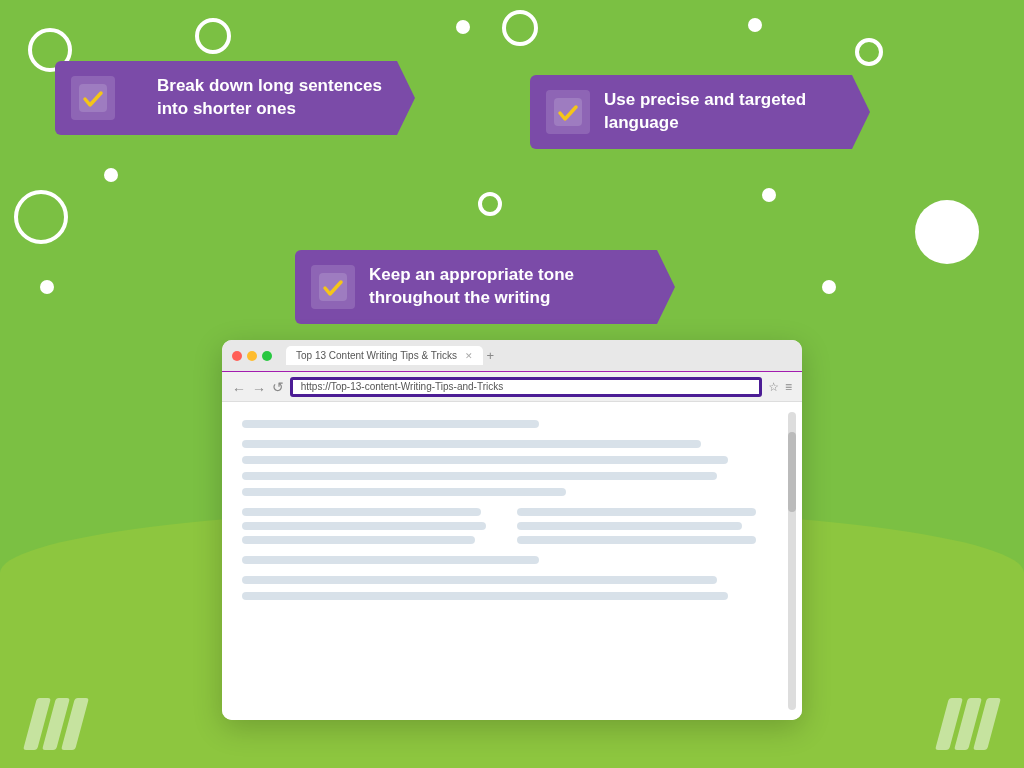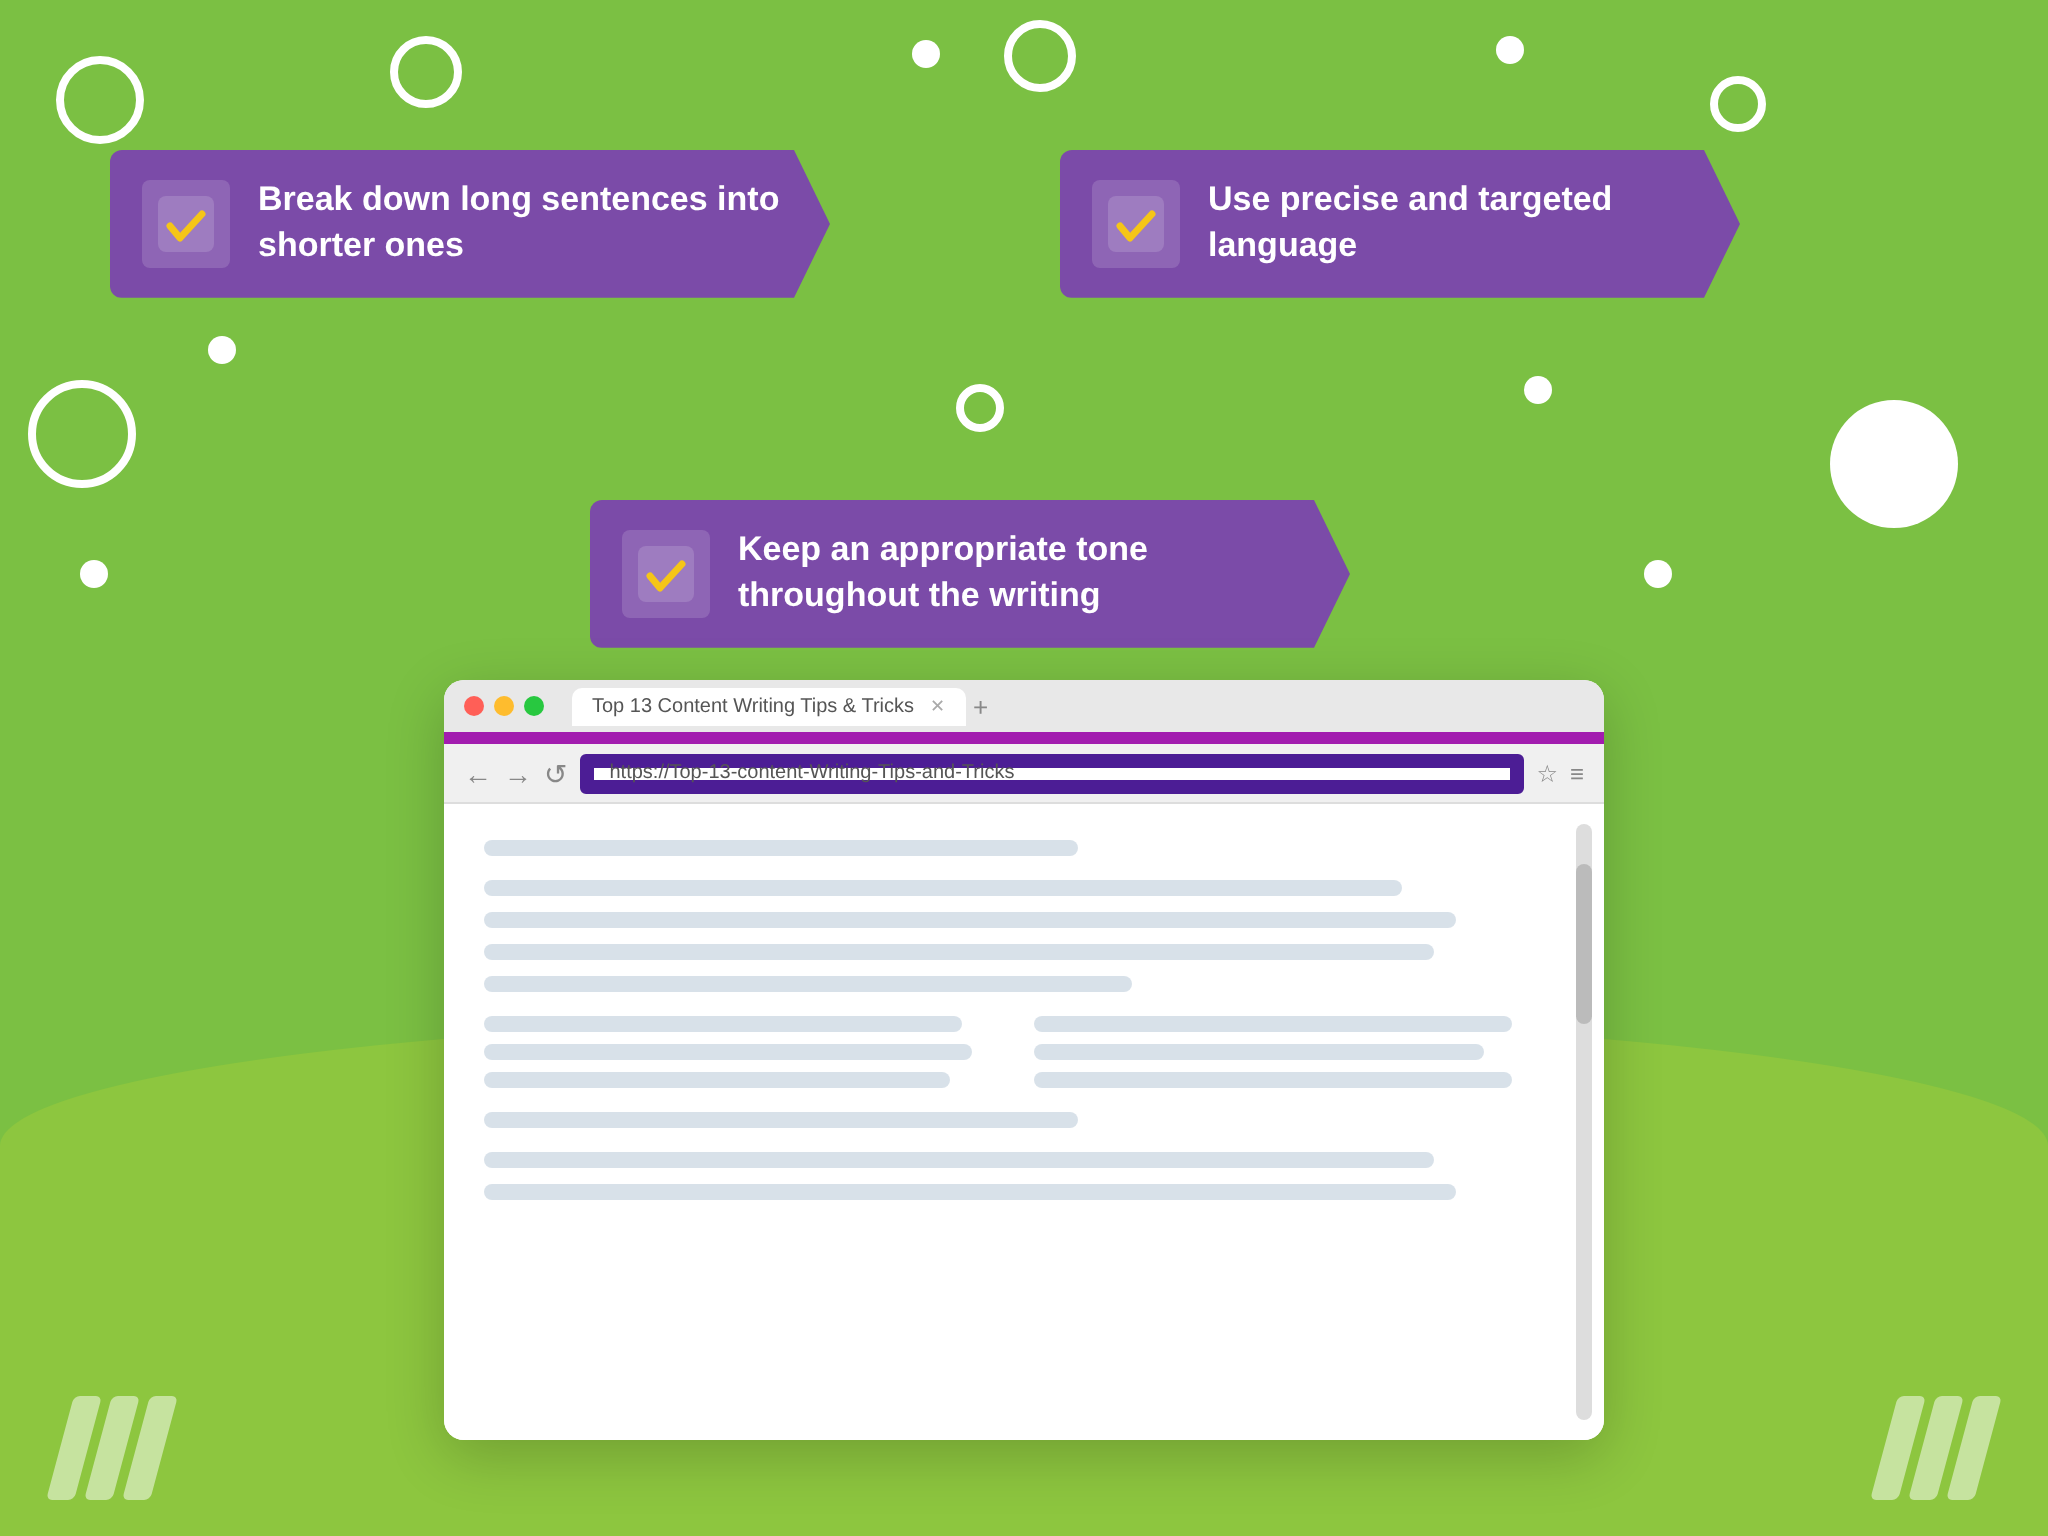--- a/index.html
+++ b/index.html
@@ -86,21 +86,21 @@
       top: 340px;
       overflow: hidden;
     }
 
     .browser-chrome {
       background: #e8e8e8;
       height: 32px;
       display: flex;
       align-items: center;
       padding: 0 10px;
-      border-bottom: 6px solid #a21caf;
+      border-bottom: 1px solid #a21caf;
     }
 
     .browser-dots {
       display: flex;
       gap: 5px;
       margin-right: 10px;
     }
 
     .dot {
       width: 10px;
@@ -153,21 +153,21 @@
     .url-bar {
       flex: 1;
       background: white;
       border-radius: 3px;
       height: 20px;
       display: flex;
       align-items: center;
       padding: 0 8px;
       font-size: 10px;
       color: #555;
-      border: 7px solid #4c1d95;
+      border: 3px solid #4c1d95;
     }
 
     .browser-actions {
       display: flex;
       gap: 6px;
       color: #888;
       font-size: 12px;
     }
 
     .browser-content {
@@ -250,21 +250,21 @@
     <div class="circle" style="left: 14px; top: 190px; width: 54px; height: 54px; position: absolute; z-index: 1;"></div>
     <div class="circle filled" style="left: 104px; top: 168px; width: 14px; height: 14px; position: absolute; z-index: 1;"></div>
     <div class="circle" style="left: 478px; top: 192px; width: 24px; height: 24px; position: absolute; z-index: 1;"></div>
     <div class="circle filled" style="left: 762px; top: 188px; width: 14px; height: 14px; position: absolute; z-index: 1;"></div>
     <div class="circle filled" style="left: 915px; top: 200px; width: 64px; height: 64px; position: absolute; z-index: 1;"></div>
     <div class="circle filled" style="left: 40px; top: 280px; width: 14px; height: 14px; position: absolute; z-index: 1;"></div>
     <div class="circle filled" style="left: 822px; top: 280px; width: 14px; height: 14px; position: absolute; z-index: 1;"></div>
   </div>
 
 <div id="tip-cards-container">
-    <div class="tip-card" style="left: 55px; top: 75px; width: 360px;">
+    <div class="tip-card" style="left: 55px; top: 61px; width: 360px; gap: 28px;">
       <div class="check-icon">
     <svg viewBox="0 0 28 28" fill="none" xmlns="http://www.w3.org/2000/svg">
       <rect width="28" height="28" rx="4" fill="rgba(255,255,255,0.15)"></rect>
       <path d="M6 15 L11 21 L22 9" stroke="#F5C518" stroke-width="3.5" stroke-linecap="round" stroke-linejoin="round"></path>
     </svg>
   </div>
       <span class="tip-text">Break down long sentences into shorter ones</span>
     </div>
     <div class="tip-card" style="left: 530px; top: 75px; width: 340px;">
       <div class="check-icon">

